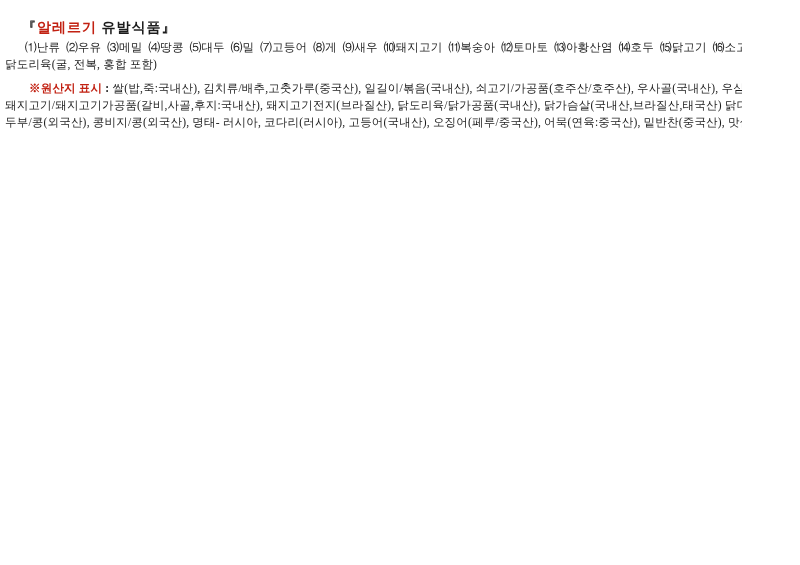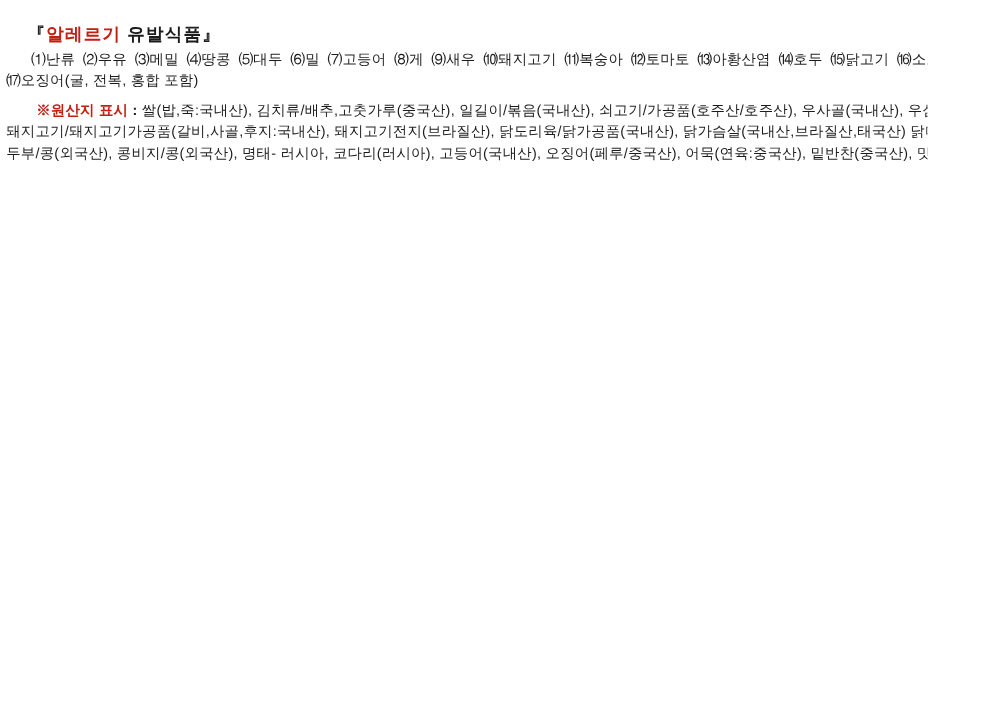--- a/index.html
+++ b/index.html
@@ -6,21 +6,21 @@
     margin: 0;
     padding: 0;
     background: #ffffff;
   }
   .page {
     position: relative;
     width: 742px;
     height: 565px;
     background: #ffffff;
     overflow: hidden;
-    font-family: Liberation Sans, sans-serif;
+    font-family: Liberation Serif, serif;
     color: #1c1c1c;
   }
   .title {
     position: absolute;
     left: 22px;
     top: 19px;
     font-size: 14px;
     font-weight: bold;
     letter-spacing: 1px;
     white-space: nowrap;
@@ -42,21 +42,21 @@
 </style>
 </head>
 <body>
 
 <div class="page">
 
   <div class="title"><span>『</span><span class="red">알레르기</span><span> 유발식품</span><span>』</span></div>
 
   <div class="line l1">⑴난류 ⑵우유 ⑶메밀 ⑷땅콩 ⑸대두 ⑹밀 ⑺고등어 ⑻게 ⑼새우 ⑽돼지고기 ⑾복숭아 ⑿토마토 ⒀아황산염 ⒁호두 ⒂닭고기 ⒃소고기 ⒄오징어</div>
 
-  <div class="line l2">⒄오징어(굴, 전복, 홍합 포함)</div>
+  <div class="line l2">닭도리육(굴, 전복, 홍합 포함)</div>
 
   <div class="line l3"><span class="red bold">※원산지 표시</span><span class="bold"> : </span><span>쌀(밥,죽:국내산), 김치류/배추,고춧가루(중국산), 일길이/볶음(국내산), 쇠고기/가공품(호주산/호주산), 우사골(국내산), 우삼겹(미국산),</span></div>
 
   <div class="line l4">돼지고기/돼지고기가공품(갈비,사골,후지:국내산), 돼지고기전지(브라질산), 닭도리육/닭가공품(국내산), 닭가슴살(국내산,브라질산,태국산) 닭다리살(브라질산),</div>
 
   <div class="line l5">두부/콩(외국산), 콩비지/콩(외국산), 명태- 러시아, 코다리(러시아), 고등어(국내산), 오징어(페루/중국산), 어묵(연육:중국산), 밑반찬(중국산), 맛살(연육: 수입산)</div>
 
 </div>
 
 </body></html>

